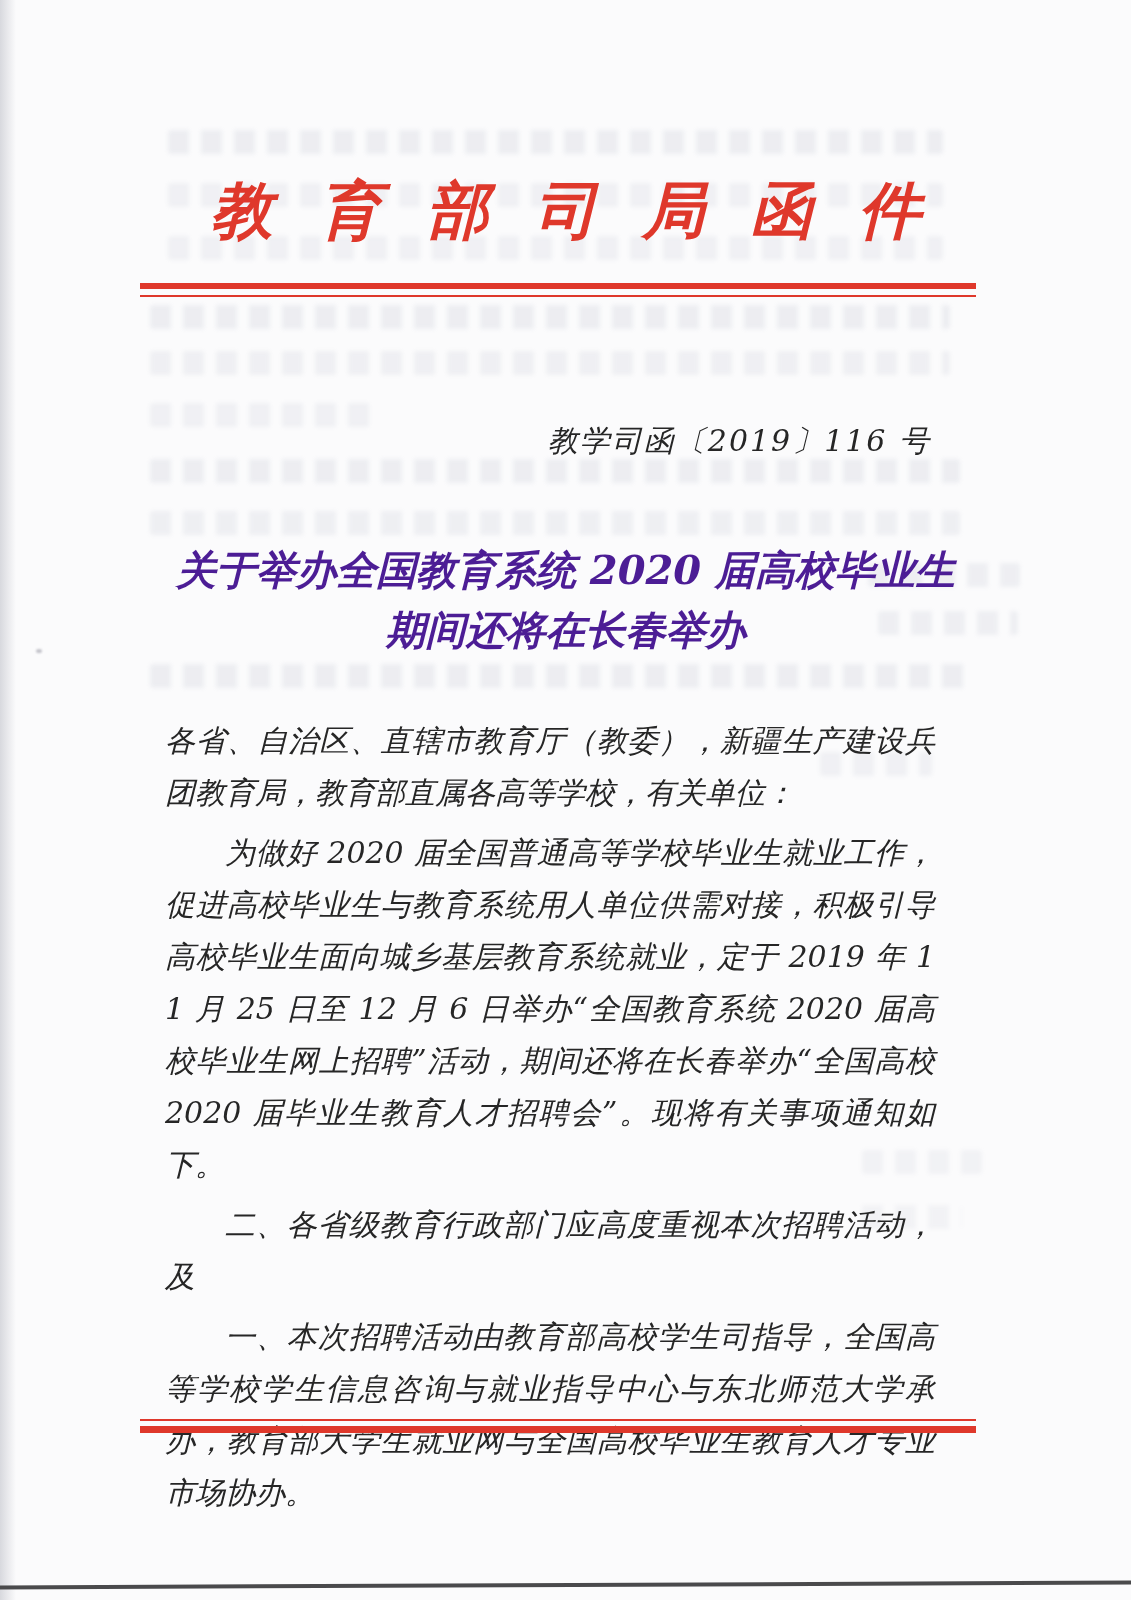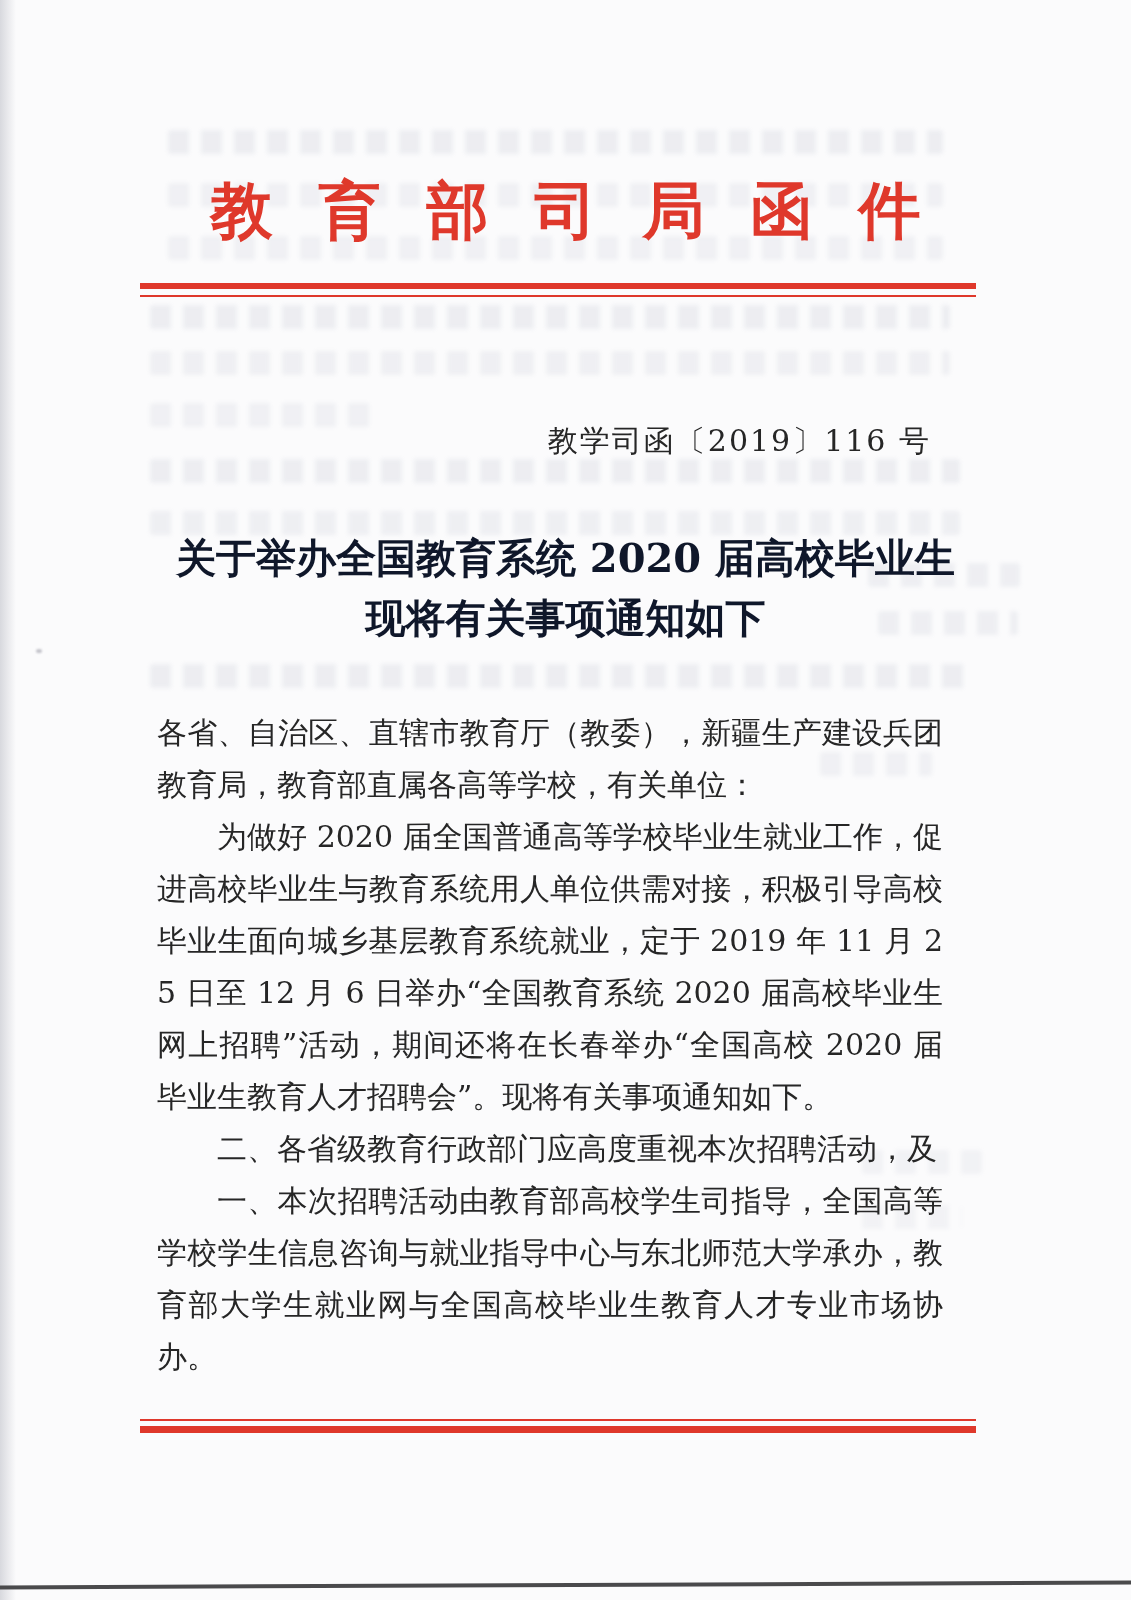--- a/index.html
+++ b/index.html
@@ -7,20 +7,21 @@
     --text_black:#262626;
   }
   html,body{margin:0;padding:0;background:#e9e9ec;}
   .scan{
     position:relative;
     width:1131px;height:1600px;
     margin:0 auto;
     background:#fbfbfc;
     overflow:hidden;
     font-family:"DejaVu Serif","Liberation Serif",serif;
+    font-style:italic;
   }
   
   .edge-left{
     position:absolute;top:0;left:0;width:16px;height:1600px;
     background:linear-gradient(90deg,rgba(90,95,115,.22),rgba(90,95,115,0));
     z-index:3;
   }
   .edge-bottom-line{
     position:absolute;top:1583px;left:-8px;width:1150px;height:3.5px;
     background:#4a4a4c;
@@ -75,36 +76,36 @@
   .doc-number{
     position:absolute;top:423px;right:200px;
     font-size:30px;line-height:36px;
     color:var(--text_black);
     letter-spacing:2px;
     z-index:2;
     text-align:right;
   }
   .doc-title{
     position:absolute;top:528px;left:0;right:0;
-    margin:0;
+    margin:12px;
     text-align:center;
     font-size:40px;line-height:60px;font-weight:700;
-    color:#0f172a;
+    color:#4c1d95;
     z-index:2;
   }
   .doc-title span{display:block;}
   .body-text{
     position:absolute;top:707px;left:157px;width:786px;
     font-size:30px;line-height:52px;
     color:var(--text_black);
     text-align:justify;
     word-break:break-all;
     z-index:2;
   }
-  .body-text p{margin:0;}
+  .body-text p{margin:8px;}
   .body-text p.indented{text-indent:2em;}
 </style>
 </head>
 <body>
 
 <div class="scan">
 
   <div class="ghost g1"></div>
   <div class="ghost g2"></div>
   <div class="ghost g3"></div>
@@ -122,21 +123,21 @@
   <div class="speck"></div>
 
   <h1 class="kind-heading">教育部司局函件</h1>
   <div class="rule rule-top-thick"></div>
   <div class="rule rule-top-thin"></div>
 
   <div class="doc-number">教学司函〔2019〕116 号</div>
 
   <h2 class="doc-title">
     <span>关于举办全国教育系统 2020 届高校毕业生</span>
-    <span>现将有关事项通知如下</span>
+    <span>期间还将在长春举办</span>
   </h2>
 
   <main class="body-text">
     <p>各省、自治区、直辖市教育厅（教委），新疆生产建设兵团教育局，教育部直属各高等学校，有关单位：</p>
     <p class="indented">为做好 2020 届全国普通高等学校毕业生就业工作，促进高校毕业生与教育系统用人单位供需对接，积极引导高校毕业生面向城乡基层教育系统就业，定于 2019 年 11 月 25 日至 12 月 6 日举办“全国教育系统 2020 届高校毕业生网上招聘”活动，期间还将在长春举办“全国高校 2020 届毕业生教育人才招聘会”。现将有关事项通知如下。</p>
     <p class="indented">二、各省级教育行政部门应高度重视本次招聘活动，及</p>
     <p class="indented">一、本次招聘活动由教育部高校学生司指导，全国高等学校学生信息咨询与就业指导中心与东北师范大学承办，教育部大学生就业网与全国高校毕业生教育人才专业市场协办。</p>
   </main>
 
   <div class="rule rule-bottom-thin"></div>

